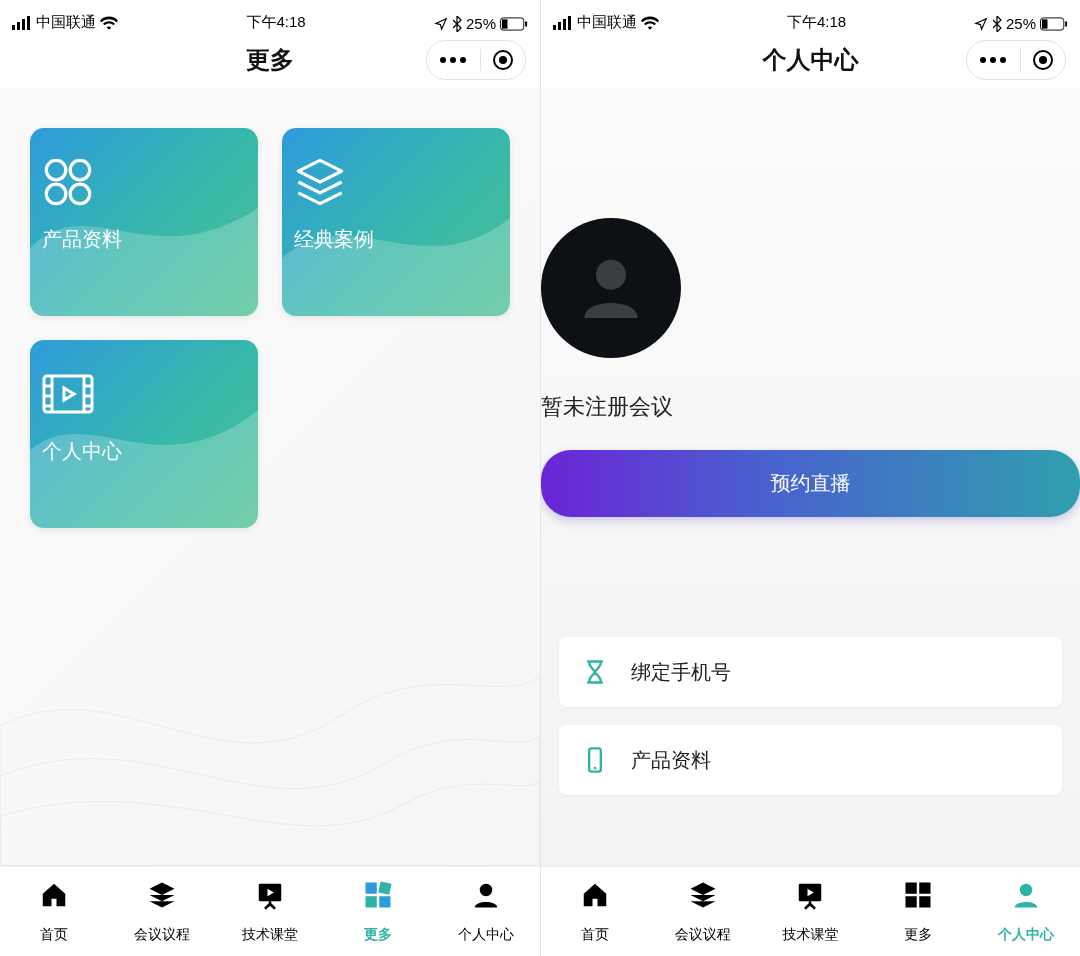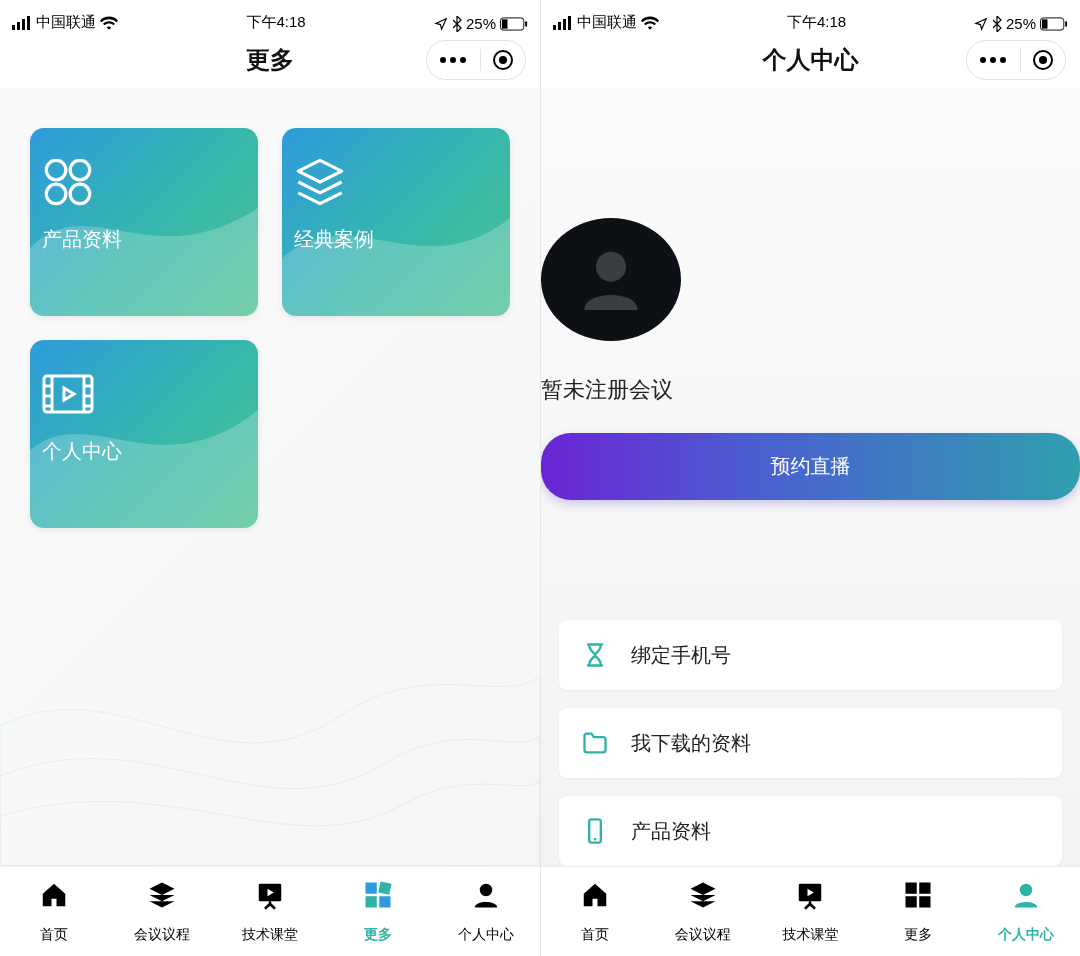--- a/index.html
+++ b/index.html
@@ -256,26 +256,20 @@
 
     <div class="list">
       <div class="list-item">
         <svg class="li-icon" viewBox="0 0 24 24">
             <path d="M6 3 H18 M6 21 H18 M7 3 C7 9 12 10 12 12 C12 14 7 15 7 21 M17 3 C17 9 12 10 12 12 C12 14 17 15 17 21" fill="none" stroke="currentColor" stroke-width="2" stroke-linecap="round"></path>
           </svg>
         <span>绑定手机号</span>
       </div>
       <div class="list-item">
         <svg class="li-icon" viewBox="0 0 24 24">
-            <path d="M3 6 a2 2 0 0 1 2-2 h4 l2 3 h8 a2 2 0 0 1 2 2 v9 a2 2 0 0 1-2 2 H5 a2 2 0 0 1-2-2 Z" fill="none" stroke="currentColor" stroke-width="2"></path>
-          </svg>
-        <span>我下载的资料</span>
-      </div>
-      <div class="list-item">
-        <svg class="li-icon" viewBox="0 0 24 24">
             <rect x="7" y="2" width="10" height="20" rx="2" fill="none" stroke="currentColor" stroke-width="2"></rect>
             <line x1="11" y1="19" x2="13" y2="19" stroke="currentColor" stroke-width="2"></line>
           </svg>
         <span>产品资料</span>
       </div>
     </div>
   </div>
 
   <div class="tab-bar">
     <div class="tab-item">

